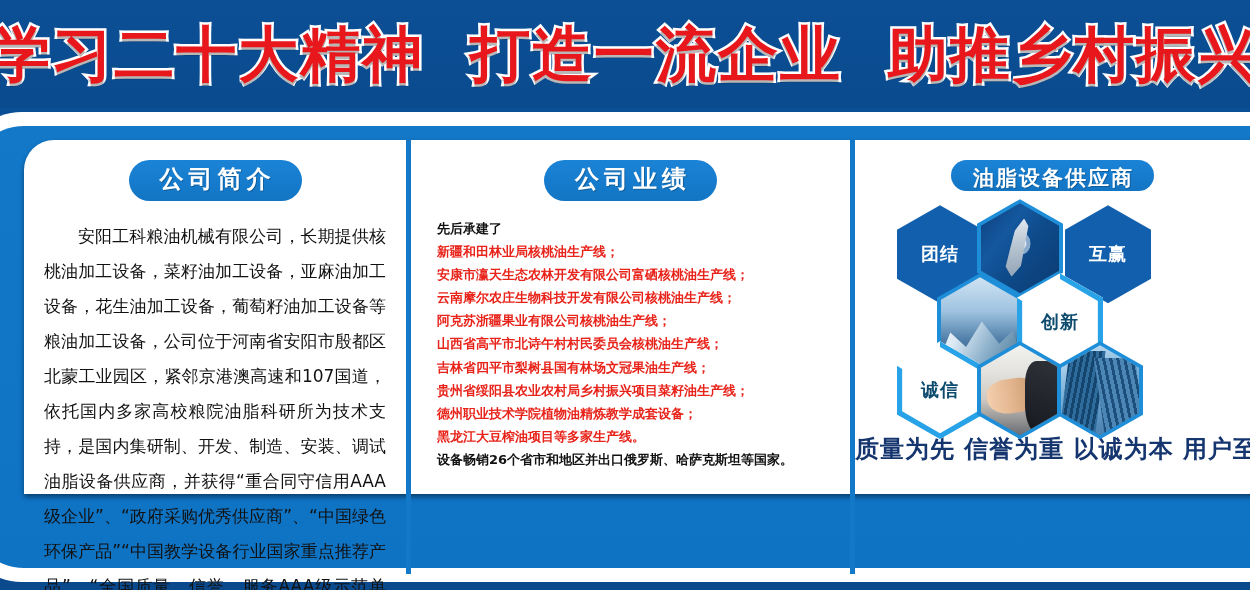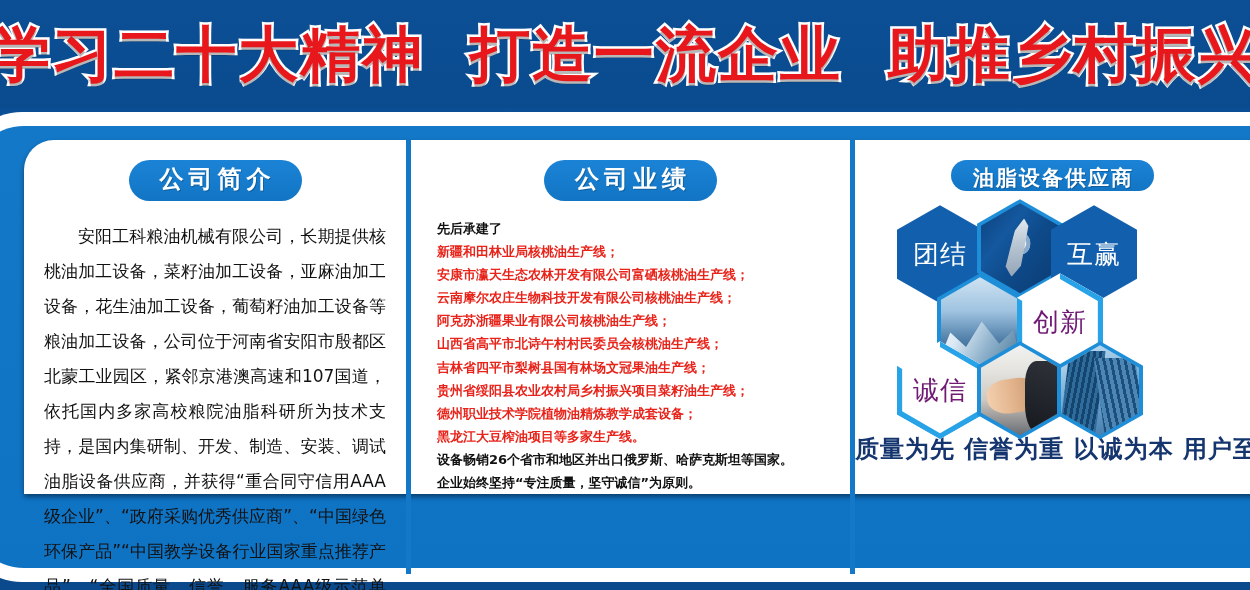--- a/index.html
+++ b/index.html
@@ -105,37 +105,37 @@
   
   .hex-area{position:relative;width:400px;height:230px;margin-top:6px;}
   .hex{
     position:absolute;width:86px;height:98px;
     clip-path:polygon(50% 0%,100% 25%,100% 75%,50% 100%,0% 75%,0% 25%);
     display:flex;align-items:center;justify-content:center;
     overflow:hidden;
   }
   .hex .lbl{
     font-family:"DejaVu Sans","Liberation Sans",sans-serif;
-    font-weight:normal;font-size:26px;letter-spacing:1px;line-height:1;
+    font-weight:bold;font-size:18px;letter-spacing:1px;line-height:1;
     position:relative;z-index:3;
   }
   .hex-fill-dark{background:#1260ad;}
   .hex-fill-dark .lbl{color:#ffffff;}
   .hex-outline{
     background:#ffffff;
     border:0;
   }
   .hex-outline::before{
     content:"";position:absolute;inset:0;
     background:#29a3e8;
     clip-path:polygon(50% 0%,100% 25%,100% 75%,50% 100%,0% 75%,0% 25%,
                       6% 28.5%,6% 71.5%,50% 94%,94% 71.5%,94% 28.5%,50% 6%);
     z-index:2;
   }
-  .hex-outline .lbl{color:#701a75;}
+  .hex-outline .lbl{color:#0c4a6e;}
 
   
   .hex-pic{position:absolute;width:86px;height:98px;}
   .hex-pic .ring{
     position:absolute;inset:0;
     background:#1e8ed8;
     clip-path:polygon(50% 0%,100% 25%,100% 75%,50% 100%,0% 75%,0% 25%);
   }
   .hex-pic .img{
     position:absolute;inset:4px;
@@ -235,21 +235,20 @@
         <div class="perf-line red">新疆和田林业局核桃油生产线；</div>
         <div class="perf-line red">安康市瀛天生态农林开发有限公司富硒核桃油生产线；</div>
         <div class="perf-line red">云南摩尔农庄生物科技开发有限公司核桃油生产线；</div>
         <div class="perf-line red">阿克苏浙疆果业有限公司核桃油生产线；</div>
         <div class="perf-line red">山西省高平市北诗午村村民委员会核桃油生产线；</div>
         <div class="perf-line red">吉林省四平市梨树县国有林场文冠果油生产线；</div>
         <div class="perf-line red">贵州省绥阳县农业农村局乡村振兴项目菜籽油生产线；</div>
         <div class="perf-line red">德州职业技术学院植物油精炼教学成套设备；</div>
         <div class="perf-line red">黑龙江大豆榨油项目等多家生产线。</div>
         <div class="perf-line">设备畅销26个省市和地区并出口俄罗斯、哈萨克斯坦等国家。</div>
-        <div class="perf-line">企业始终坚持“专注质量，坚守诚信”为原则。</div>
       </div>
     </div>
 
     <div class="col col-3">
       <div class="pill-wrap">
         <span class="pill wide">油脂设备供应商</span>
       </div>
 
       <div class="hex-area">
 
@@ -257,21 +256,21 @@
           <span class="lbl">团结</span>
         </div>
 
         <div class="hex-pic" style="left:122px;top:2px;">
           <div class="ring"></div>
           <div class="img">
               <div class="pic-carrier"></div>
             </div>
         </div>
 
-        <div class="hex hex-fill-dark" style="left:196px;top:8px;">
+        <div class="hex hex-fill-dark" style="left:210px;top:8px;">
           <span class="lbl">互赢</span>
         </div>
 
         <div class="hex-pic" style="left:82px;top:76px;">
           <div class="ring"></div>
           <div class="img">
               <div class="pic-mountain"></div>
             </div>
         </div>
 

